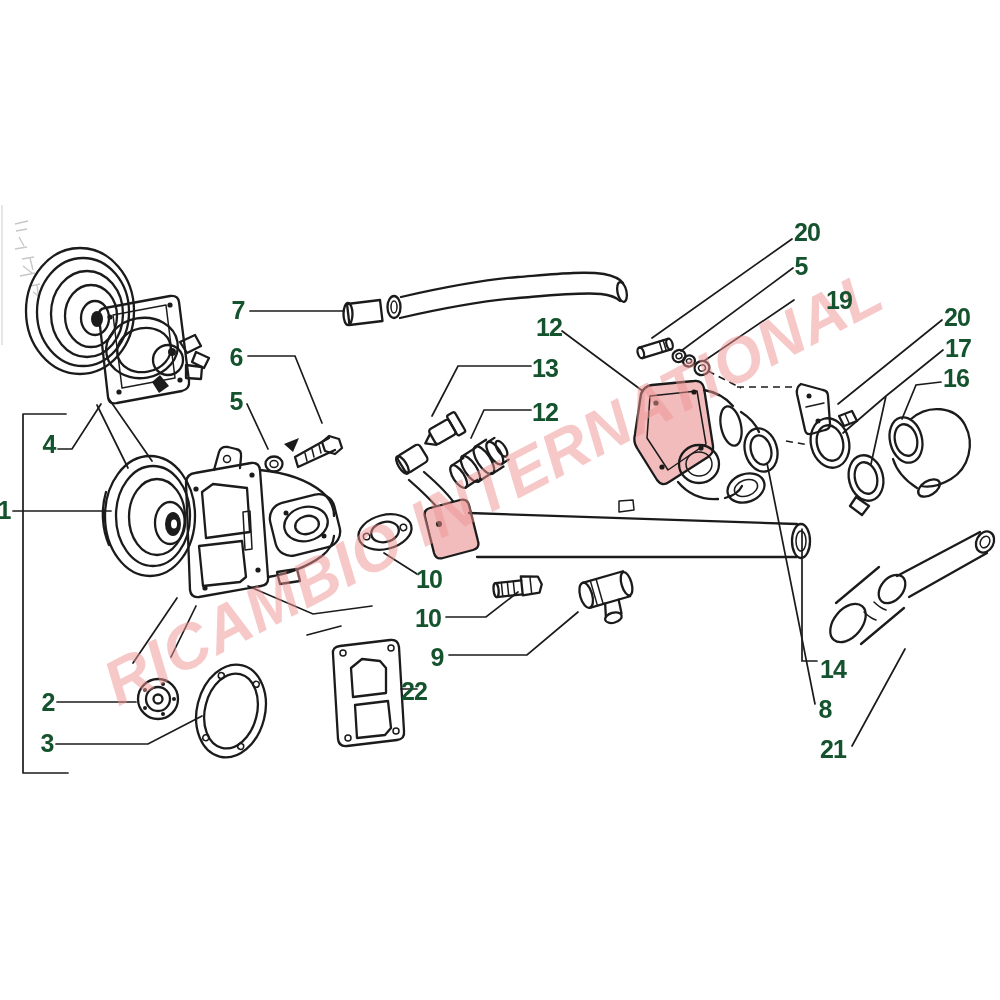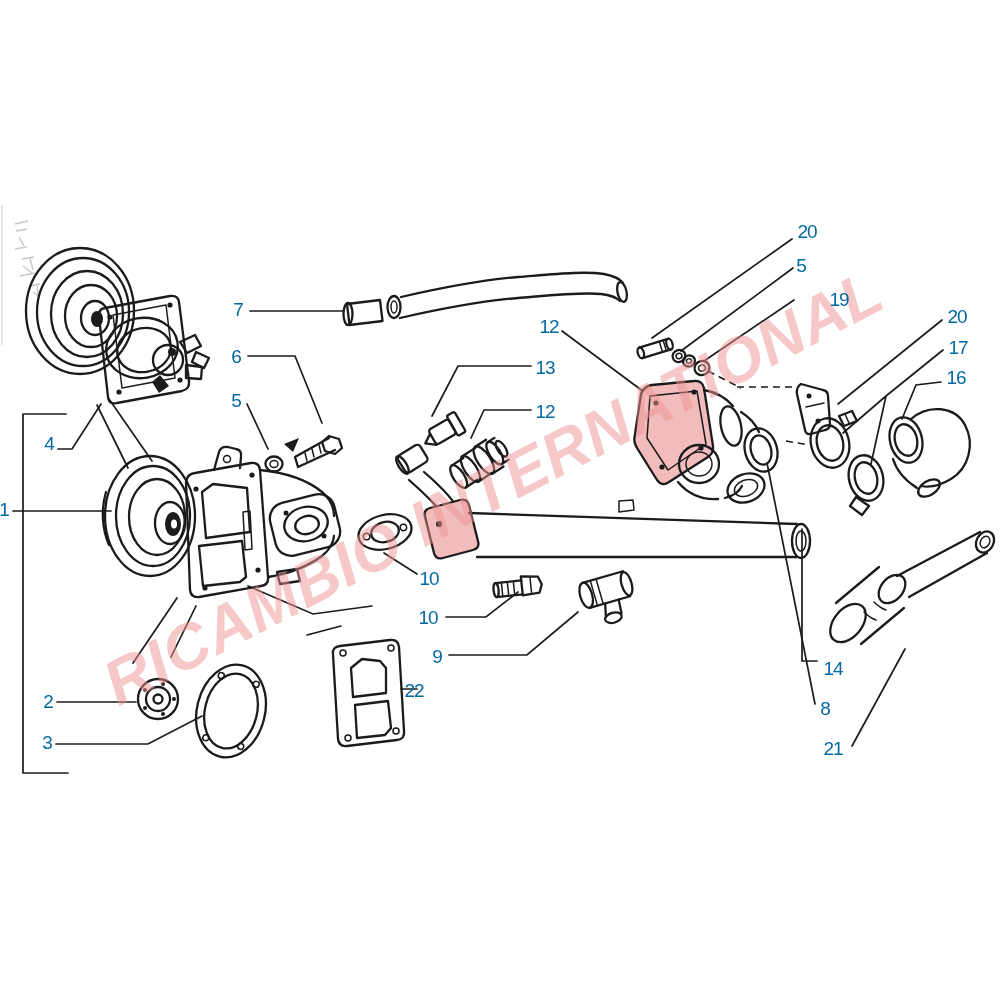--- a/index.html
+++ b/index.html
@@ -11,21 +11,21 @@
   .art{stroke:var(--line,#1b1b1b);stroke-width:2.3;fill:none;stroke-linecap:round;stroke-linejoin:round;}
   .thin{stroke-width:1.5;}
   .ldr{stroke:var(--line,#1b1b1b);stroke-width:1.7;fill:none;stroke-linecap:round;}
   .dsh{stroke:var(--line,#1b1b1b);stroke-width:1.6;fill:none;stroke-dasharray:7 5;}
   .dot{fill:var(--line,#1b1b1b);stroke:none;}
   .dark{fill:var(--line,#1b1b1b);stroke:none;}
   .pink{fill:var(--hl,#f3bcbc);}
   #callout-layer{position:absolute;left:0;top:0;width:100%;height:100%;}
   .callout{
     position:absolute;transform:translate(-50%,-50%);
-    font-weight:400;font-size:19px;color:#0369a1;letter-spacing:-1px;
+    font-weight:700;font-size:25px;color:#14532d;letter-spacing:-1px;
     font-family:"Liberation Sans",sans-serif;white-space:nowrap;
   }
   #watermark{
     position:absolute;left:493px;top:487px;
     transform:translate(-50%,-50%) rotate(-27.5deg);
     font-weight:700;font-style:italic;font-size:63px;letter-spacing:1px;
     color:var(--wm,#ee9393);white-space:nowrap;pointer-events:none;
   }
 </style>
 </head>

